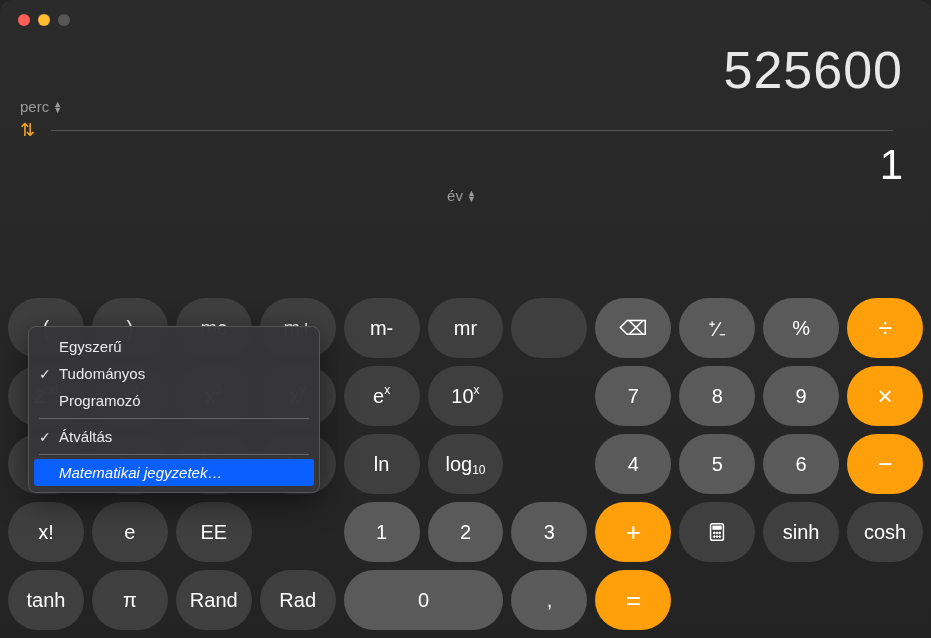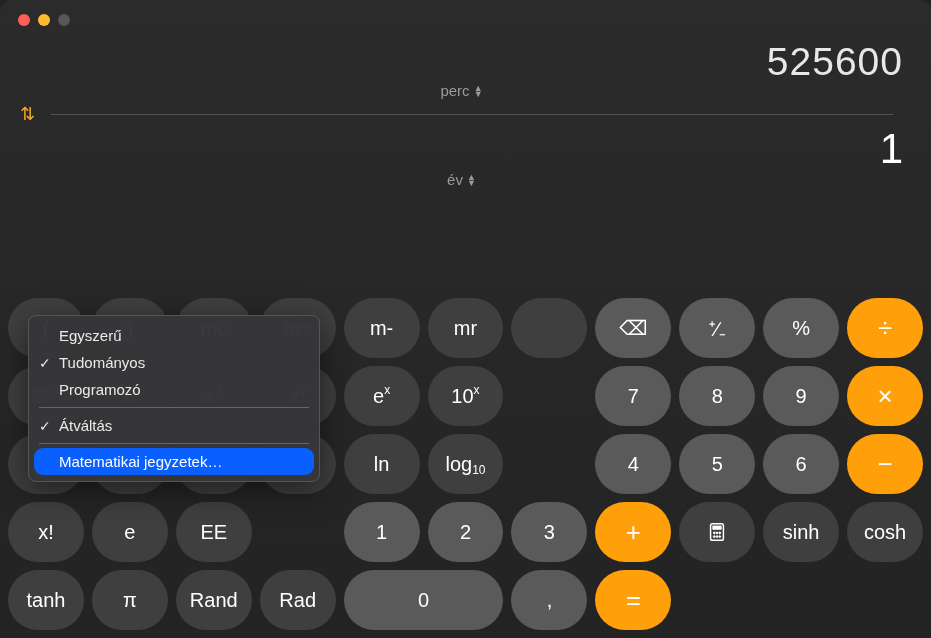--- a/index.html
+++ b/index.html
@@ -6,41 +6,41 @@
   body { background: #232323; width: 931px; height: 638px; overflow: hidden; border-radius: 12px; }
   .window { width: 931px; height: 638px; background: linear-gradient(#2b2b2b, #232323); border-radius: 12px; position: relative; }
   .titlebar { height: 40px; display: flex; align-items: center; padding-left: 18px; gap: 8px; }
   .traffic { width: 12px; height: 12px; border-radius: 50%; }
   .traffic.red { background: #ff5f57; }
   .traffic.yellow { background: #febc2e; }
   .traffic.green { background: #575757; }
 
   .display { padding: 0 28px 0 20px; }
   .row-top { display: flex; justify-content: flex-end; align-items: baseline; }
-  .val-top { color: #e8e8e8; font-size: 39px; font-weight: 300; letter-spacing: 1px; }
-  .unit-row { display:flex; justify-content:center; align-items:center; gap:6px; margin-top:-2px; color:#9b9b9b; font-size:15px;}
+  .val-top { color: #e8e8e8; font-size: 52px; font-weight: 300; letter-spacing: 1px; }
+  .unit-row { display:flex; justify-content:flex-start; align-items:center; gap:6px; margin-top:-2px; color:#9b9b9b; font-size:15px;}
   .unit-select { display:flex; align-items:center; gap:4px; cursor:default; }
   .updn { color:#f5a623; font-size:18px; margin-right:6px;}
   .divider { border:none; border-top:1px solid #555; margin:6px 0 2px 0;}
   .row-bot { display:flex; justify-content:space-between; align-items:center; margin-top:4px;}
   .val-bot { color:#fff; font-size:42px; font-weight:300;}
   .unit-row2 { display:flex; justify-content:center; align-items:center; gap:6px; color:#9b9b9b; font-size:15px; margin-top:-2px;}
 
   .keypad { position:absolute; left:0; right:0; bottom:8px; padding: 0 8px; display:grid; grid-template-columns: repeat(11, 1fr); grid-auto-rows: 60px; gap:8px; }
   .key { background:#5a5a5a; color:#fff; border:none; border-radius:30px; font-size:20px; display:flex; align-items:center; justify-content:center; cursor:pointer; }
   .key.dark { background:#3f3f3f; }
   .key.orange { background:#ff9f0a; color:#fff; font-size:26px;}
   .key.calcicon { background:#3f3f3f; }
   .key svg { width:22px; height:22px; fill:#fff; stroke:#fff; }
   .key .sup { font-size:12px; position:relative; top:-6px;}
   .key .sub { font-size:12px; position:relative; top:6px;}
 
-  .menu { position:absolute; left:28px; top:315px; width:292px; background:rgba(54,54,56,0.98); border:1px solid #555; border-radius:8px; padding:6px 0; box-shadow:0 8px 30px rgba(0,0,0,0.5); z-index:100; font-size:15px; color:#eaeaea;}
+  .menu { position:absolute; left:28px; top:326px; width:292px; background:rgba(54,54,56,0.98); border:1px solid #555; border-radius:8px; padding:6px 0; box-shadow:0 8px 30px rgba(0,0,0,0.5); z-index:100; font-size:15px; color:#eaeaea;}
   .menu-item { padding:5px 12px 5px 30px; position:relative; }
-  .menu-item.sel { background:#0a60ff; color:#fff; border-radius:9px; margin:0 5px; padding-left:25px;}
+  .menu-item.sel { background:#0a60ff; color:#fff; border-radius:3px; margin:0 5px; padding-left:25px;font-style:italic;}
   .menu-item .check { position:absolute; left:10px; top:6px; font-size:14px;}
   .menu-sep { border-top:1px solid #666; margin:4px 10px; }
 
   .chevrons { display:inline-flex; flex-direction:column; line-height:6px; font-size:9px; color:#9b9b9b;}
 </style>
 </head>
 <body>
 
 <div class="window">
 

